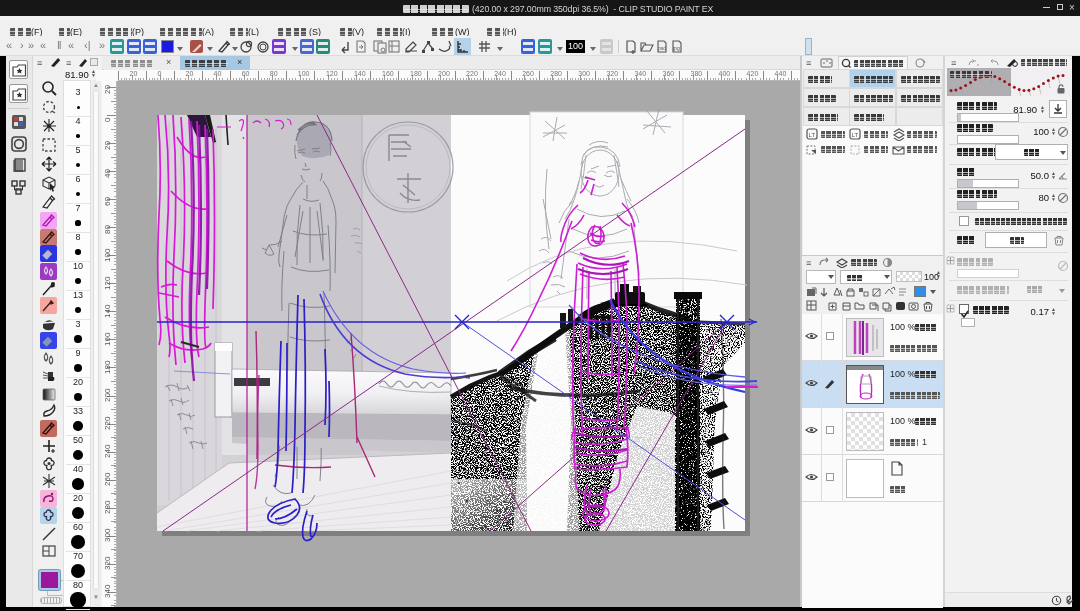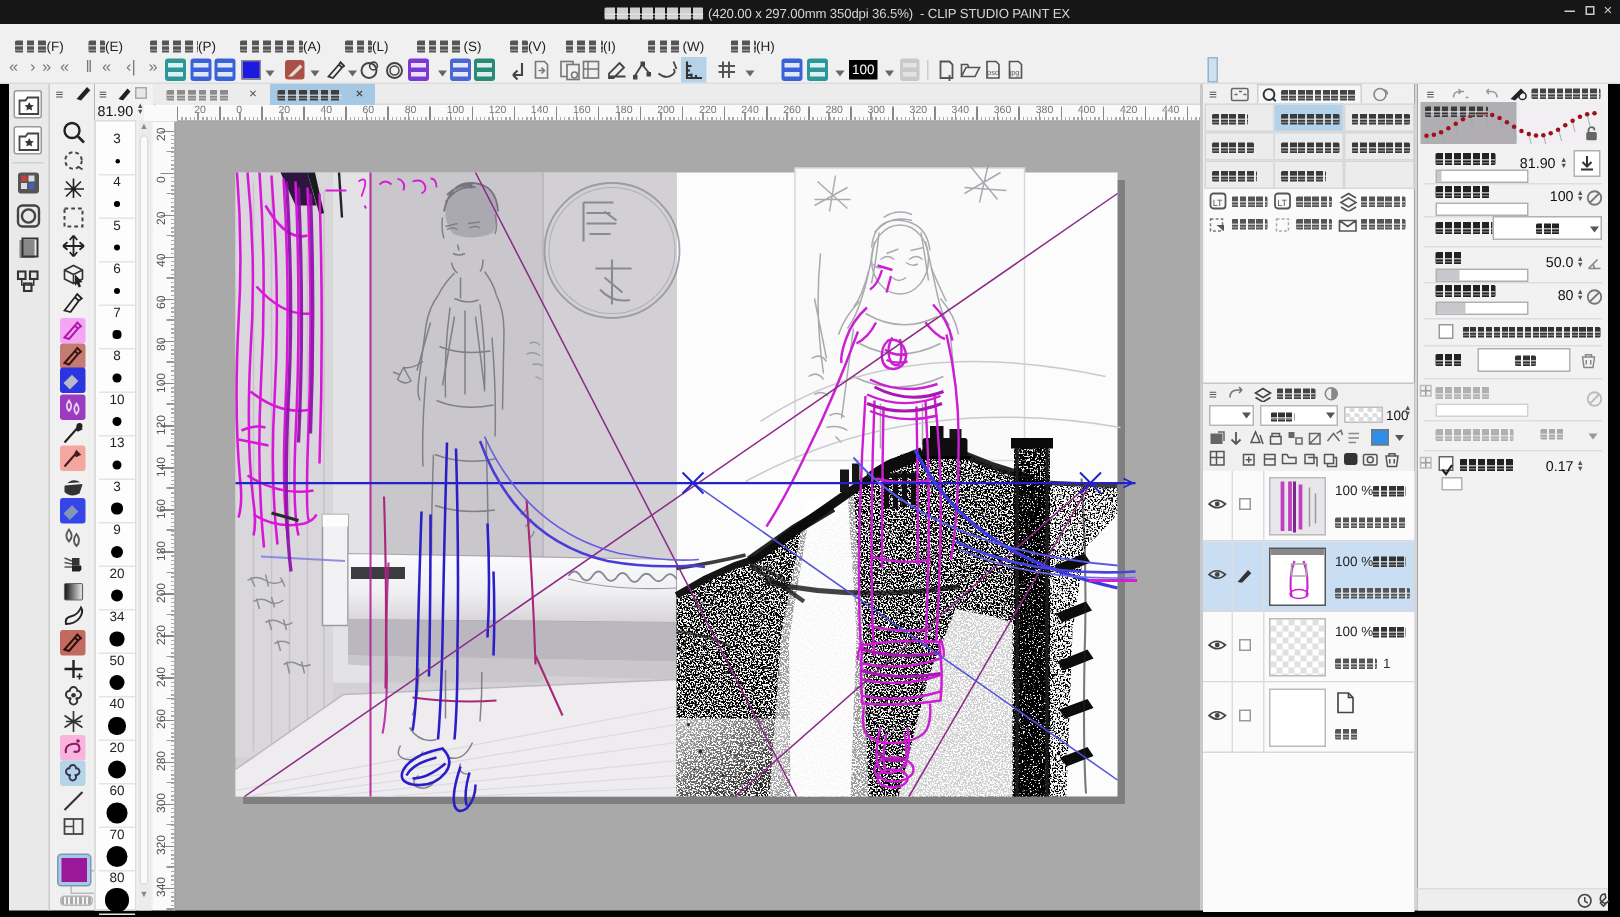--- a/index.html
+++ b/index.html
@@ -325,21 +325,21 @@
         <span class="abs" style="left:2px;top:238px;width:24px;height:1px;background:#e4e4e4"></span>
         <span class="abs" style="left:0;top:238px;width:28px;text-align:center;font-size:9px;color:#222">3</span>
         <span class="abs" style="left:10.3px;top:254.3px;width:7.4px;height:7.4px;border-radius:50%;background:#000"></span>
         <span class="abs" style="left:2px;top:267px;width:24px;height:1px;background:#e4e4e4"></span>
         <span class="abs" style="left:0;top:267px;width:28px;text-align:center;font-size:9px;color:#222">9</span>
         <span class="abs" style="left:10.0px;top:283.0px;width:8.0px;height:8.0px;border-radius:50%;background:#000"></span>
         <span class="abs" style="left:2px;top:296px;width:24px;height:1px;background:#e4e4e4"></span>
         <span class="abs" style="left:0;top:296px;width:28px;text-align:center;font-size:9px;color:#222">20</span>
         <span class="abs" style="left:9.7px;top:311.7px;width:8.6px;height:8.6px;border-radius:50%;background:#000"></span>
         <span class="abs" style="left:2px;top:325px;width:24px;height:1px;background:#e4e4e4"></span>
-        <span class="abs" style="left:0;top:325px;width:28px;text-align:center;font-size:9px;color:#222">34</span>
+        <span class="abs" style="left:0;top:325px;width:28px;text-align:center;font-size:9px;color:#222">33</span>
         <span class="abs" style="left:9.3px;top:340.3px;width:9.4px;height:9.4px;border-radius:50%;background:#000"></span>
         <span class="abs" style="left:2px;top:354px;width:24px;height:1px;background:#e4e4e4"></span>
         <span class="abs" style="left:0;top:354px;width:28px;text-align:center;font-size:9px;color:#222">50</span>
         <span class="abs" style="left:9.0px;top:369.0px;width:10.0px;height:10.0px;border-radius:50%;background:#000"></span>
         <span class="abs" style="left:2px;top:383px;width:24px;height:1px;background:#e4e4e4"></span>
         <span class="abs" style="left:0;top:383px;width:28px;text-align:center;font-size:9px;color:#222">40</span>
         <span class="abs" style="left:8.4px;top:397.4px;width:11.2px;height:11.2px;border-radius:50%;background:#000"></span>
         <span class="abs" style="left:2px;top:412px;width:24px;height:1px;background:#e4e4e4"></span>
         <span class="abs" style="left:0;top:412px;width:28px;text-align:center;font-size:9px;color:#222">20</span>
         <span class="abs" style="left:7.8px;top:425.8px;width:12.4px;height:12.4px;border-radius:50%;background:#000"></span>

